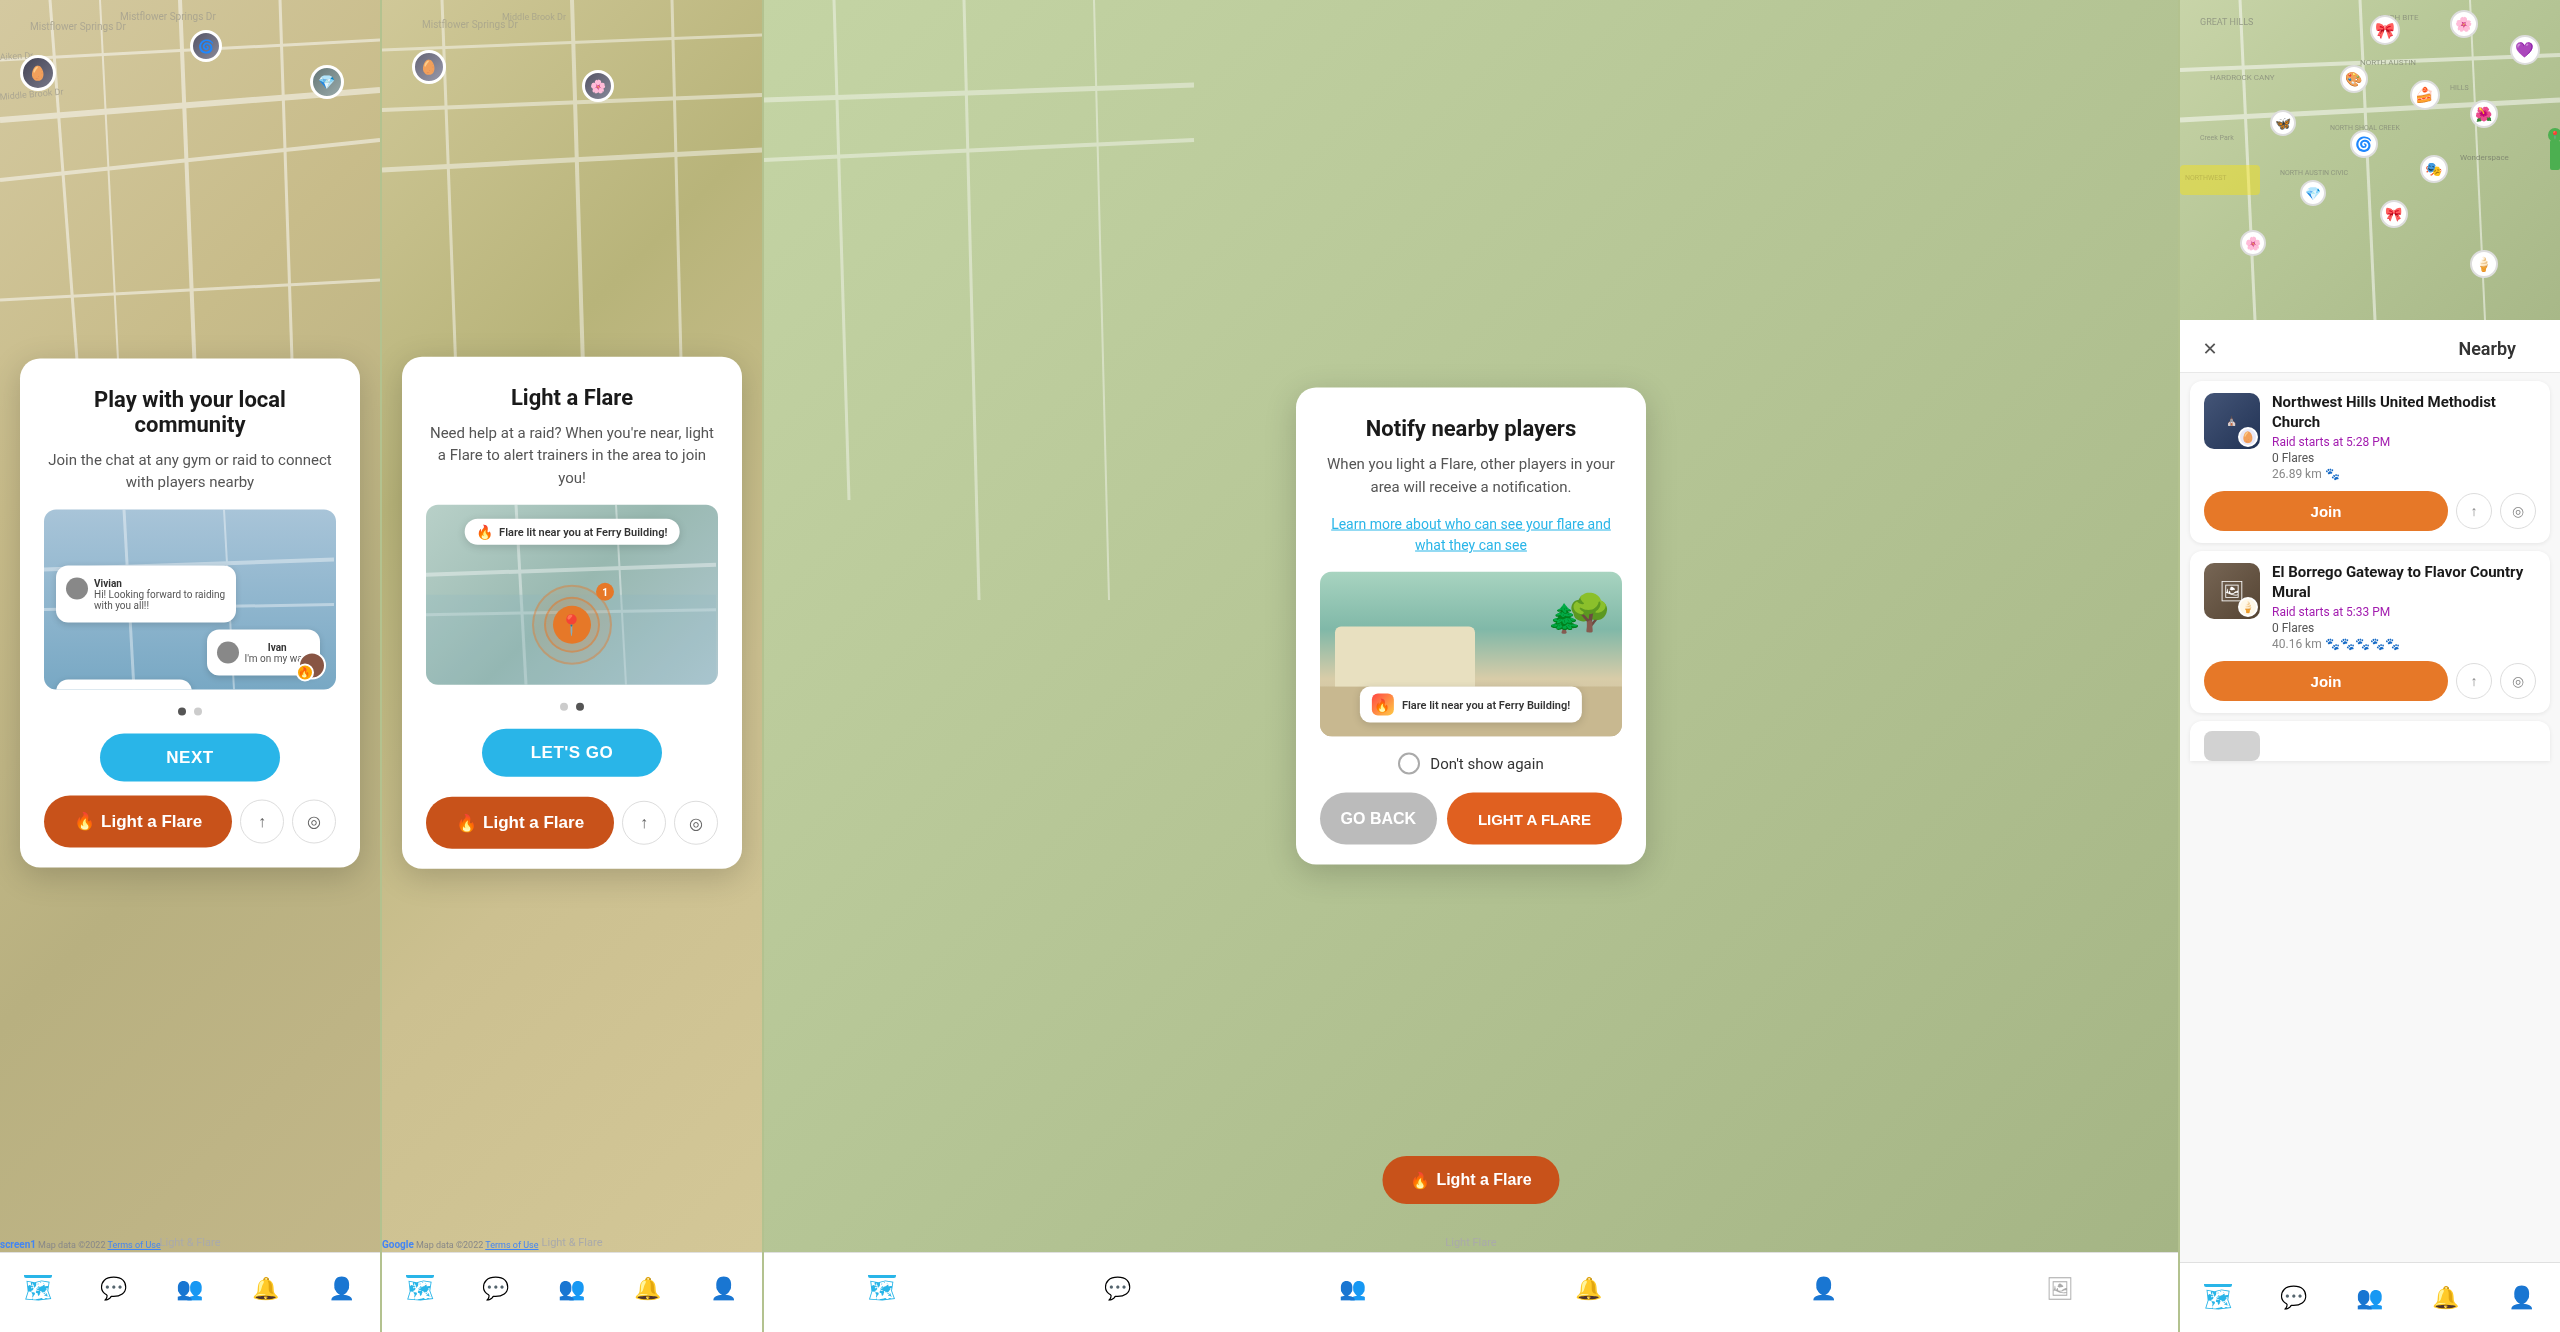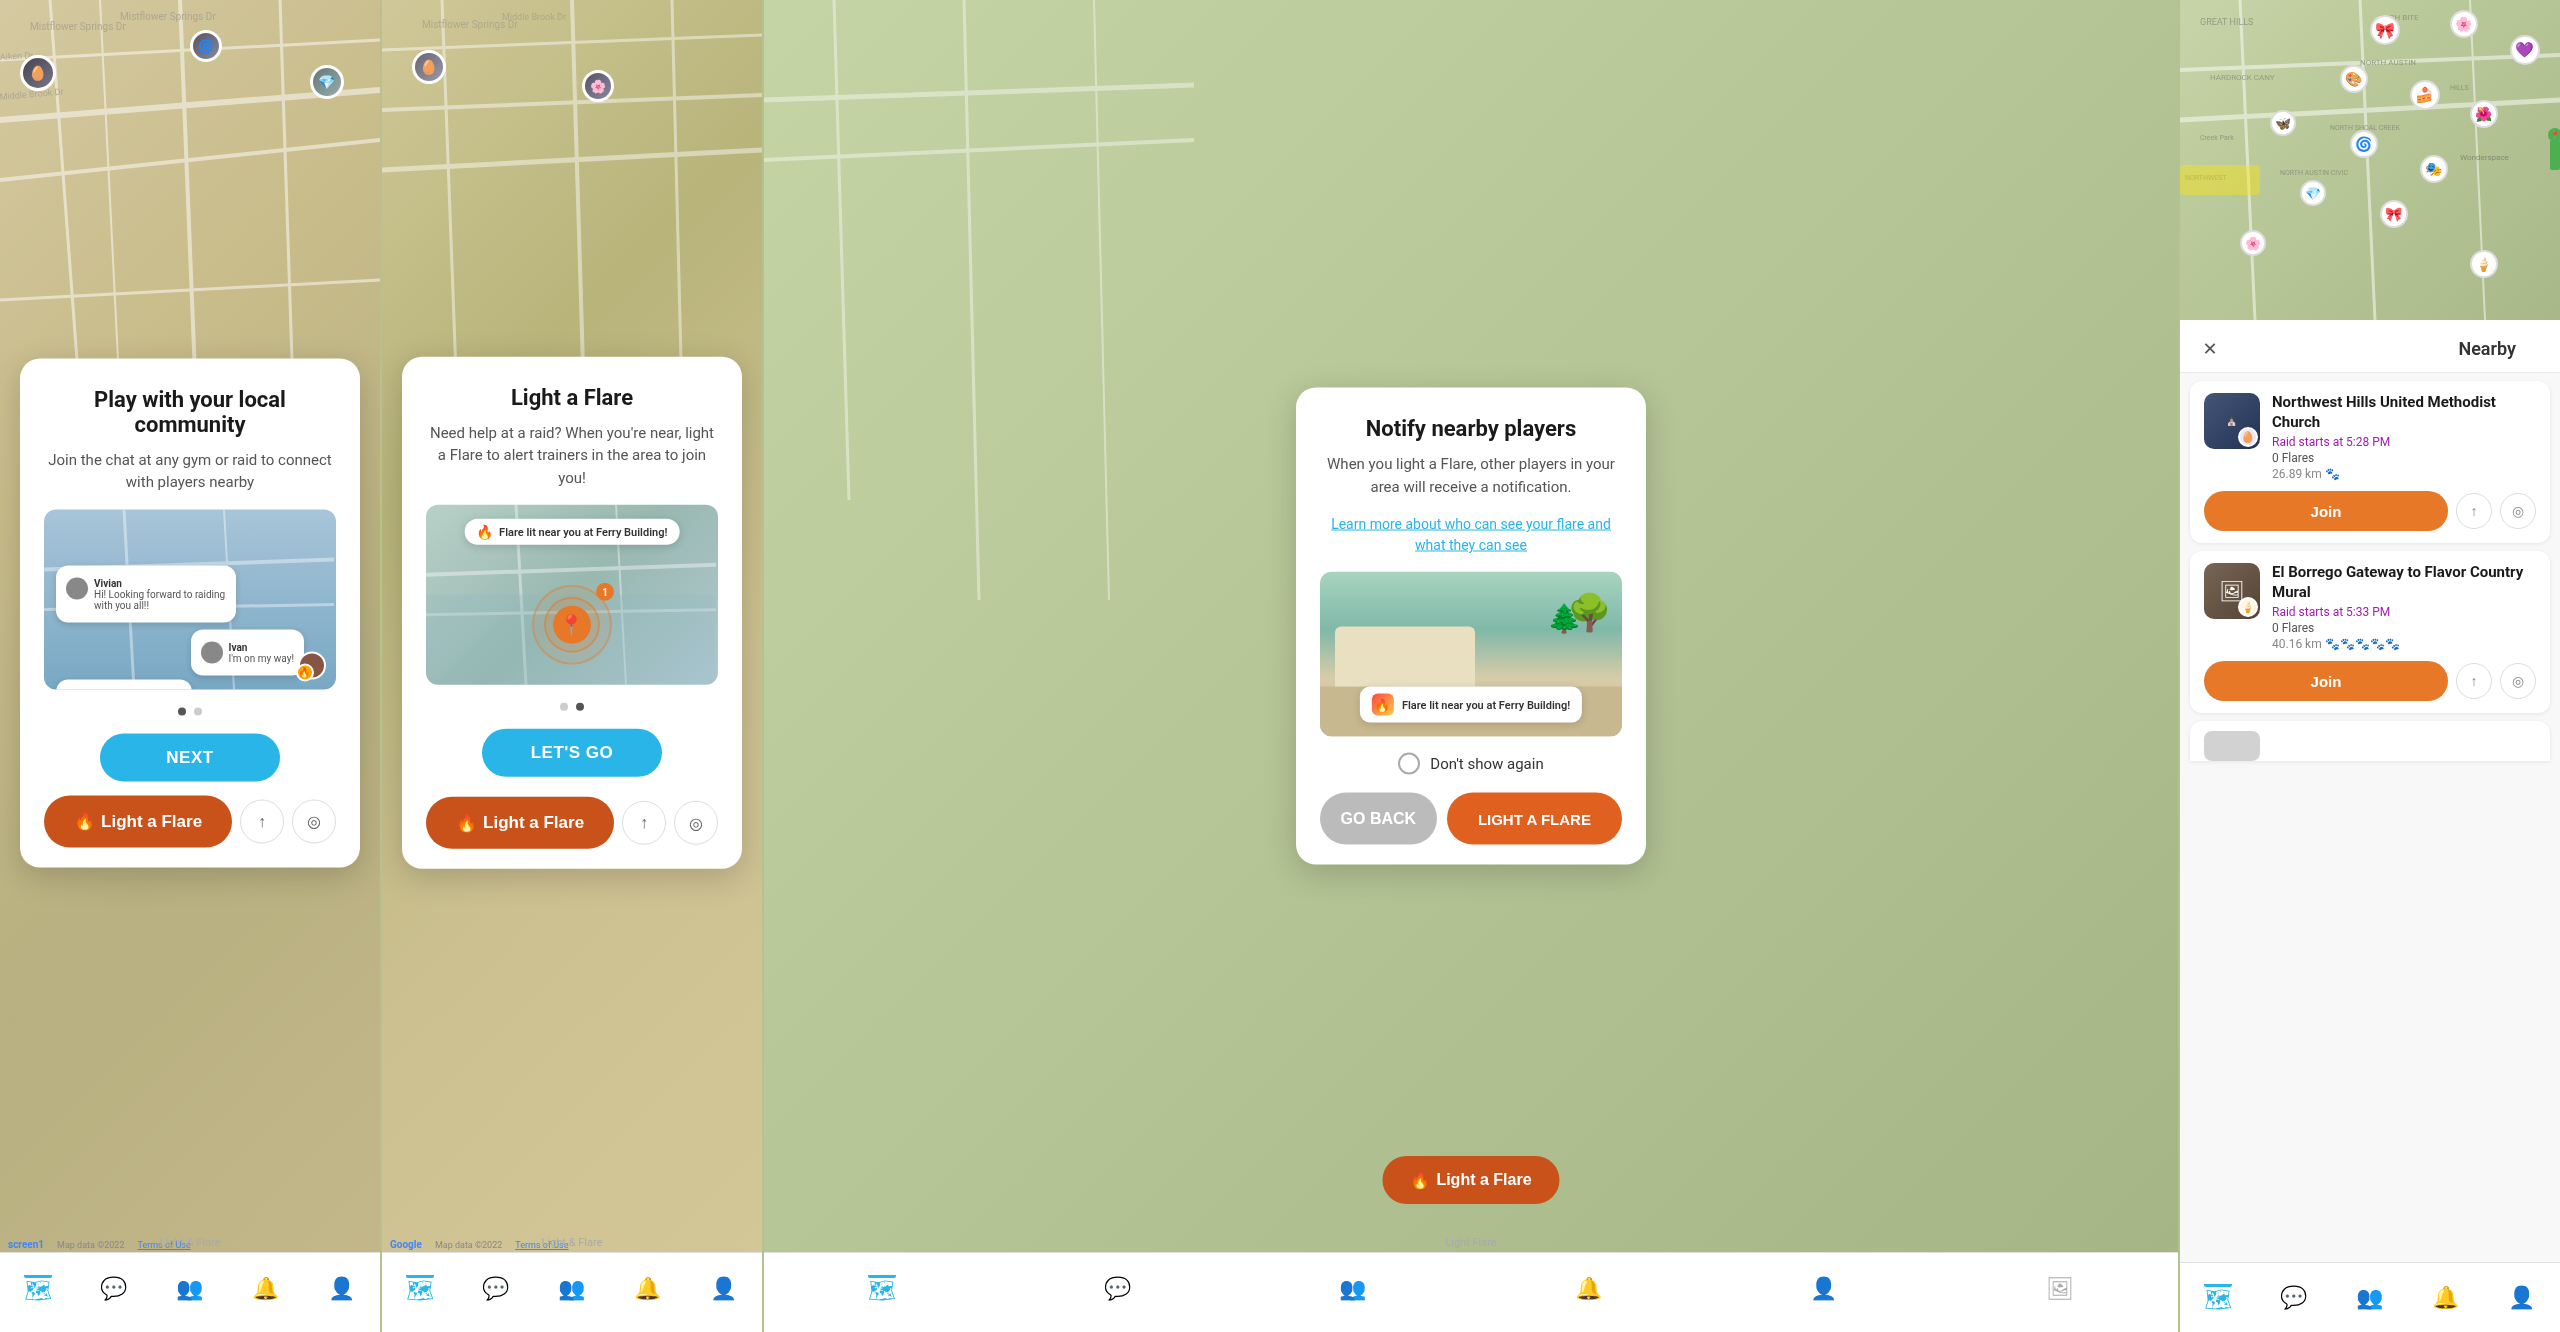--- a/index.html
+++ b/index.html
@@ -109,21 +109,21 @@
       font-size: 10px;
       color: #333;
     }
 
     .chat-bubble-text .msg {
       font-size: 10px;
       color: #555;
     }
 
     .bubble-vivian { top: 16px; left: 12px; max-width: 180px; }
-    .bubble-ivan { top: 80px; right: 32px; max-width: 160px; }
+    .bubble-ivan { top: 80px; right: 16px; max-width: 160px; text-align: center; }
     .bubble-jesse { top: 130px; left: 12px; max-width: 160px; }
 
     
     .flare-preview {
       background: linear-gradient(180deg, #b8d4e8 0%, #90b8d4 100%);
       position: relative;
     }
 
     .flare-notification-bar {
       position: absolute;
@@ -231,26 +231,26 @@
       font-size: 16px;
       color: #666;
       cursor: pointer;
       flex-shrink: 0;
     }
 
     
     .google-attr {
       position: absolute;
       bottom: 82px;
-      left: 8px;
+      left: 0;
       font-size: 10px;
       color: #666;
       display: flex;
       align-items: center;
-      gap: 13px;
+      gap: 2px;
     }
 
     .google-logo {
       font-size: 10px;
       font-weight: 700;
       color: #4285f4;
     }
 
     .map-data-text {
       font-size: 9px;

